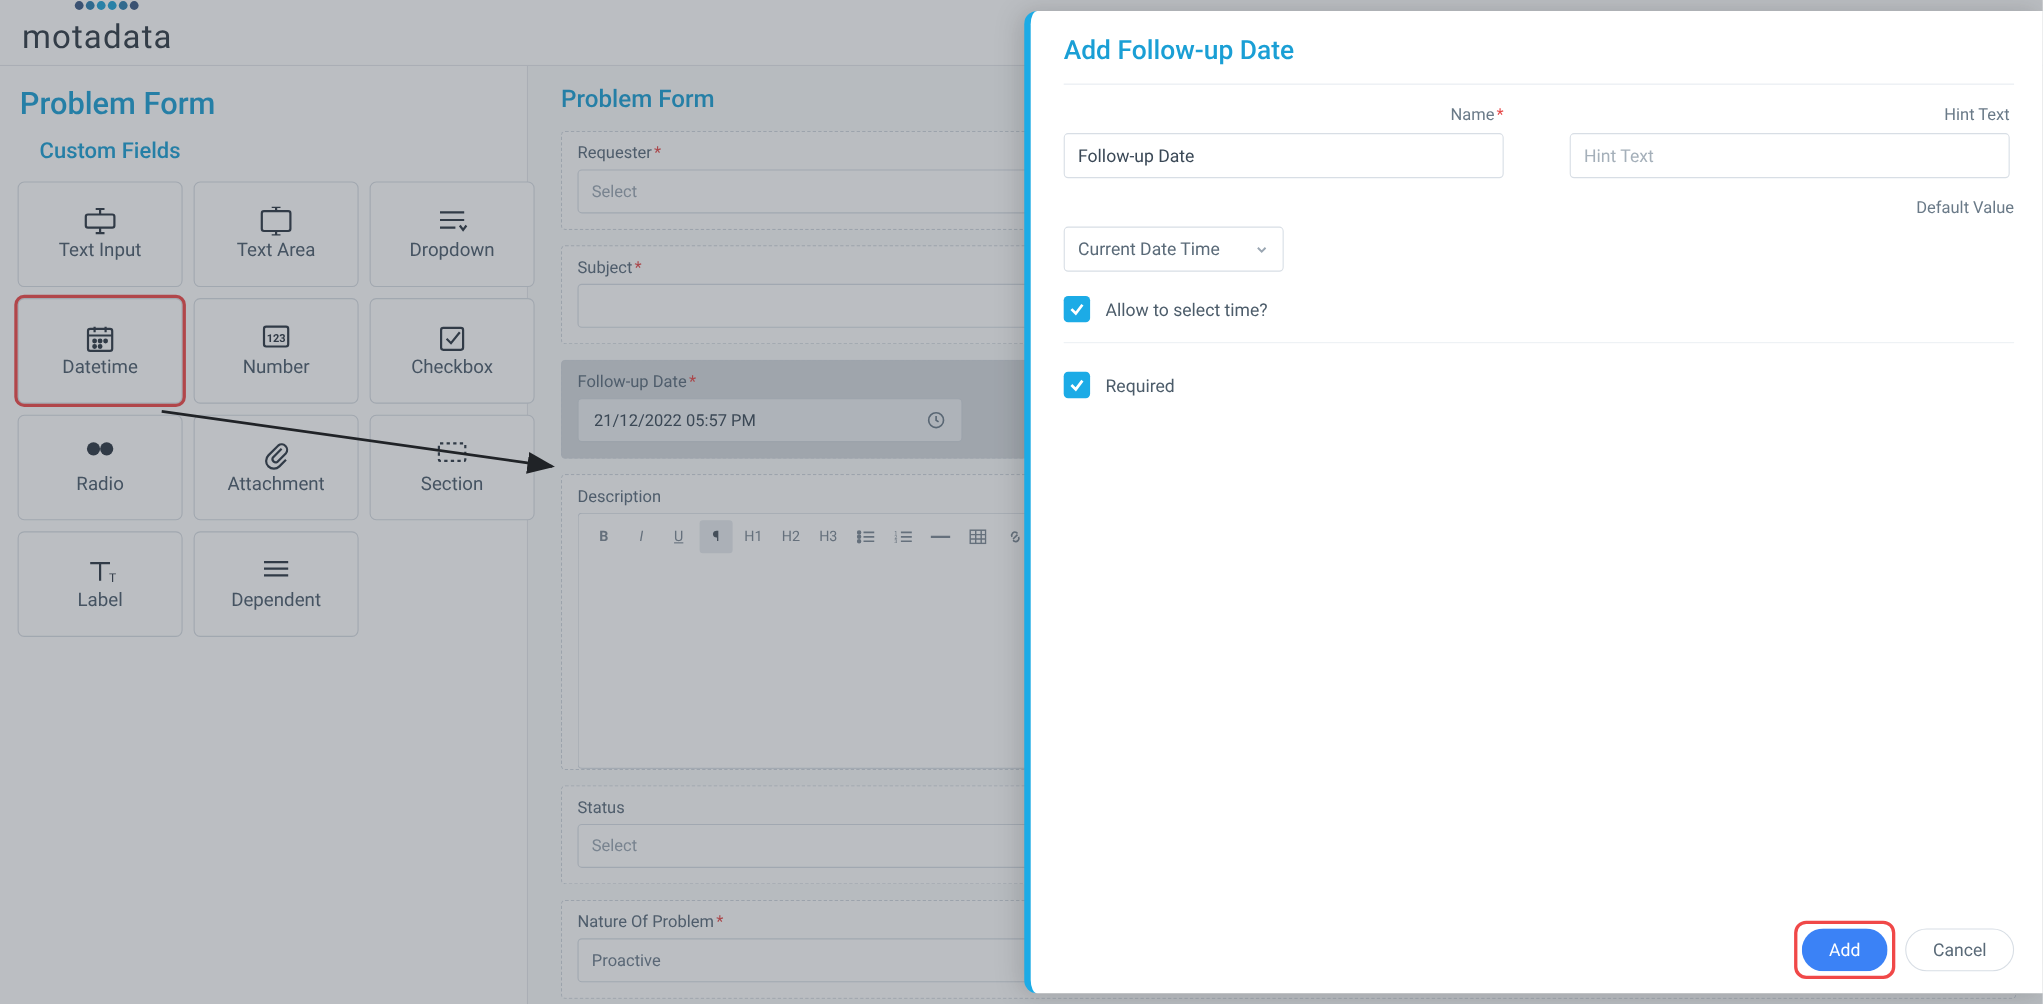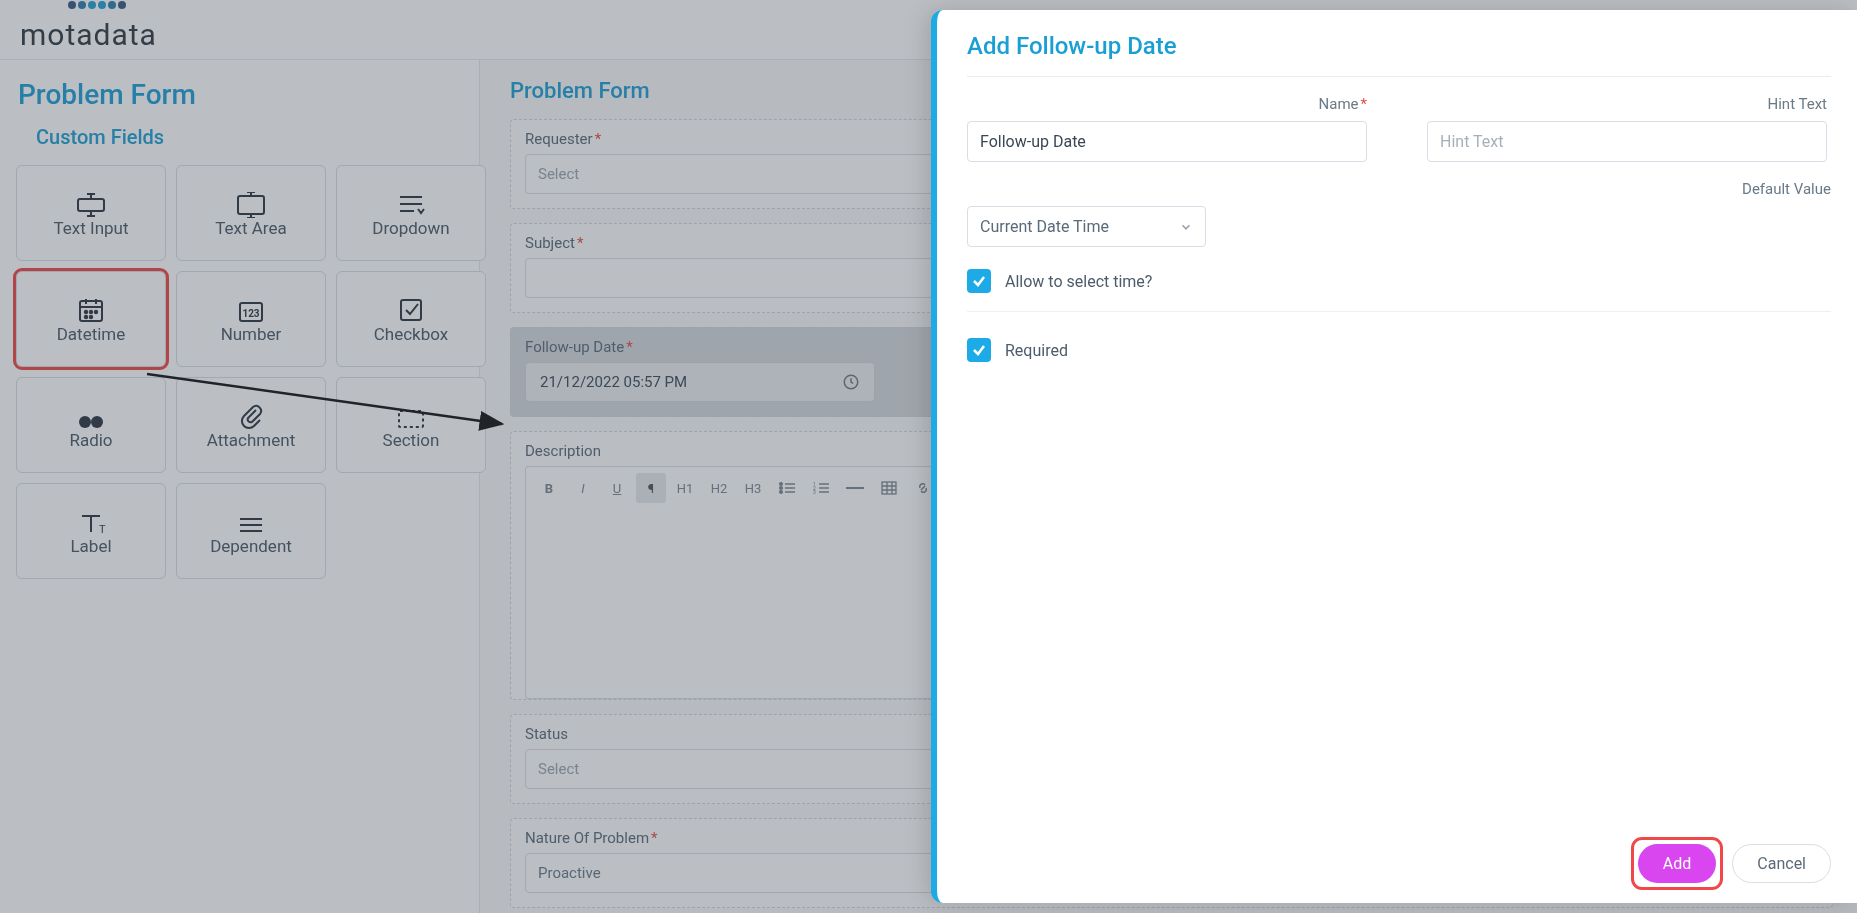--- a/index.html
+++ b/index.html
@@ -15,21 +15,21 @@
 
   
   .left-col { width: 480px; padding: 18px 10px 18px 16px; border-right: 1px solid #e5e7eb; background:#fff;}
   .page-title-wrap { padding-left: 2px; margin-bottom: 14px;}
   .page-title { color: #1a9fd5; font-size: 28px; font-weight: 500; }
   .section-title { color: #1a9fd5; font-size: 20px; font-weight: 500; margin: 8px 0 16px 20px;}
 
   .field-grid { display: grid; grid-template-columns: repeat(3, 150px); gap: 10px; }
   .field-tile { border: 1px solid #d8dde3; border-radius: 6px; height: 96px; display: flex; flex-direction: column; align-items: center; justify-content: center; color: #3a4a5a; background:#fff; cursor: grab;}
   .field-tile.highlight { outline: 3px solid #f04848; outline-offset: 0; }
-  .field-tile .icon { font-size: 26px; height: 30px; display:flex; align-items:flex-end; color:#0c4a6e;}
+  .field-tile .icon { font-size: 26px; height: 30px; display:flex; align-items:flex-start; color:#0c4a6e;}
   .field-tile .lbl { font-size: 17px; color:#4a5b6b; }
 
   
   .mid-col { flex: 1; padding: 18px 24px 18px 30px; overflow:auto;}
   .form-heading { color: #1a9fd5; font-size: 22px; font-weight: 500; margin-bottom: 16px;}
   .form-field { border:1px dashed #cfd6dd; border-radius:4px; padding: 10px 14px 14px; margin-bottom: 14px; background:#fdfdfd;}
   .form-field.active { background:#d5d9dd; }
   .fld-label { font-size: 15px; color:#5a6b7b; margin-bottom:6px; display:block;}
   .req { color:#e64a4a; margin-left:2px;}
   .fld-input { width:100%; border:1px solid #d8dee5; border-radius:4px; padding:10px 12px; font-size:15px; color:#6a7a8a; background:#fff;}
@@ -46,32 +46,32 @@
   .mask { position:absolute; inset:0; background:rgba(60,70,80,0.35); }
 
   
   .drawer { position:absolute; top:10px; right:0; bottom:10px; width: 926px; background:#fff; border-radius: 12px 0 0 12px; border-left: 6px solid #1cabe6; box-shadow: -4px 0 24px rgba(0,0,0,.15); display:flex; flex-direction:column; padding: 22px 26px 18px 30px;}
   .drawer-title { color:#1a9fd5; font-size:24px; font-weight:500; padding-bottom:16px; border-bottom:1px solid #e7ecf1; margin-bottom:18px;}
   .drawer-row { display:flex; gap:60px; margin-bottom:18px;}
   .dfield { display:flex; flex-direction:column; }
   .dfield label { font-size:15px; color:#6a7a88; margin-bottom:8px;text-align:right;}
   .text-input { border:1px solid #d8dee5; border-radius:4px; padding:10px 12px; font-size:16px; color:#3a4856; width: 400px; }
   .text-input::placeholder { color:#a5b0ba;}
-  .select-input { border:1px solid #d8dee5; border-radius:4px; padding:10px 12px; font-size:16px; color:#5a6a78; width:239px; display:flex; align-items:center; justify-content:space-between; background:#fff;}
+  .select-input { border:1px solid #d8dee5; border-radius:4px; padding:10px 12px; font-size:16px; color:#5a6a78; width:200px; display:flex; align-items:center; justify-content:space-between; background:#fff;}
   .chev { width:14px; height:14px; }
 
   .check-row { display:flex; align-items:center; gap:14px; margin: 8px 0 18px 0;}
   .checkbox { width:24px; height:24px; border-radius:4px; background:#1cabe6; display:flex; align-items:center; justify-content:center; }
   .checkbox svg { width:16px; height:16px; }
   .check-label { font-size:16px; color:#4c5c6a;}
   .divider { border:none; border-top:1px solid #edf1f4; margin: 0 0 18px 0;}
 
   .drawer-footer { margin-top:auto; display:flex; justify-content:flex-end; gap:14px; align-items:center;}
   .btn { border-radius: 20px; padding: 9px 24px; font-size:16px; cursor:pointer; border:1px solid transparent;}
-  .btn-primary { background:#d946ef; color:#fff;}
+  .btn-primary { background:#3b82f6; color:#fff;}
   .btn-secondary { background:#fff; color:#5a6a78; border-color:#d8dee5;}
   .btn-outline-red { outline:3px solid #f04848; outline-offset:2px; border-radius:6px; padding:2px;}
 
   
   .arrow { position:absolute; left:142px; top:364px; pointer-events:none;}
 </style>
 </head>
 <body>
 
 <div class="topbar">

